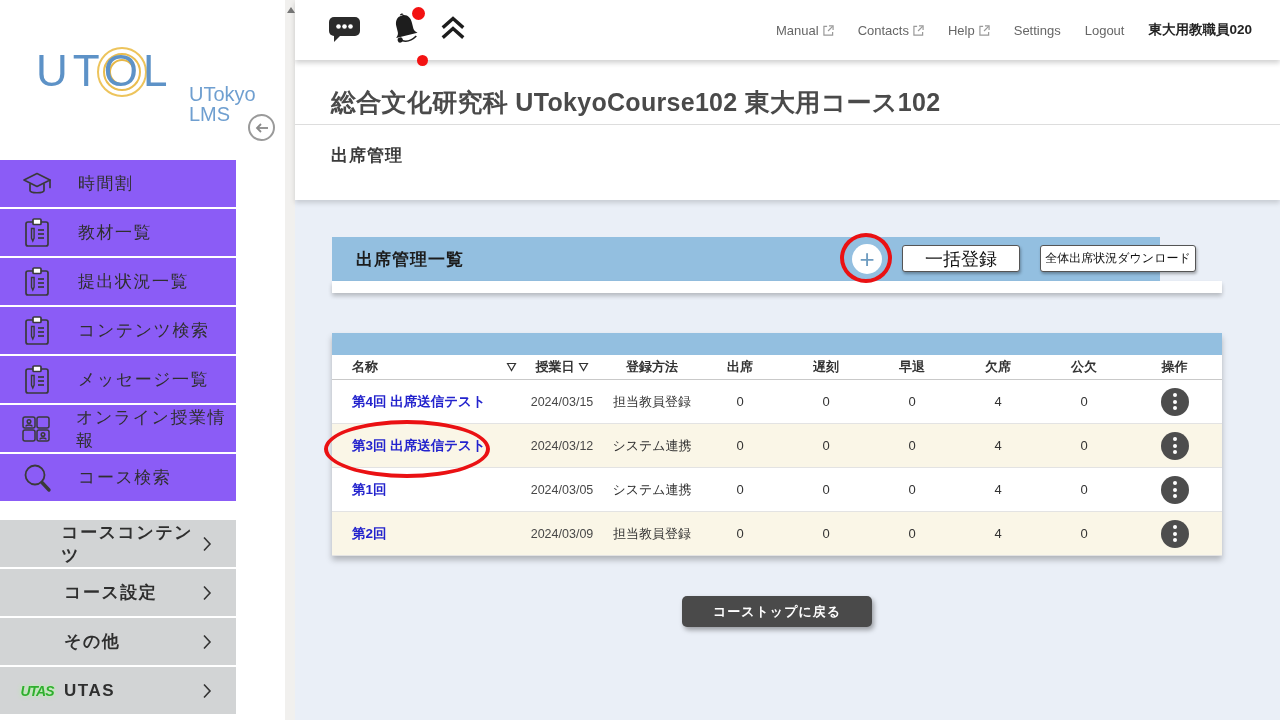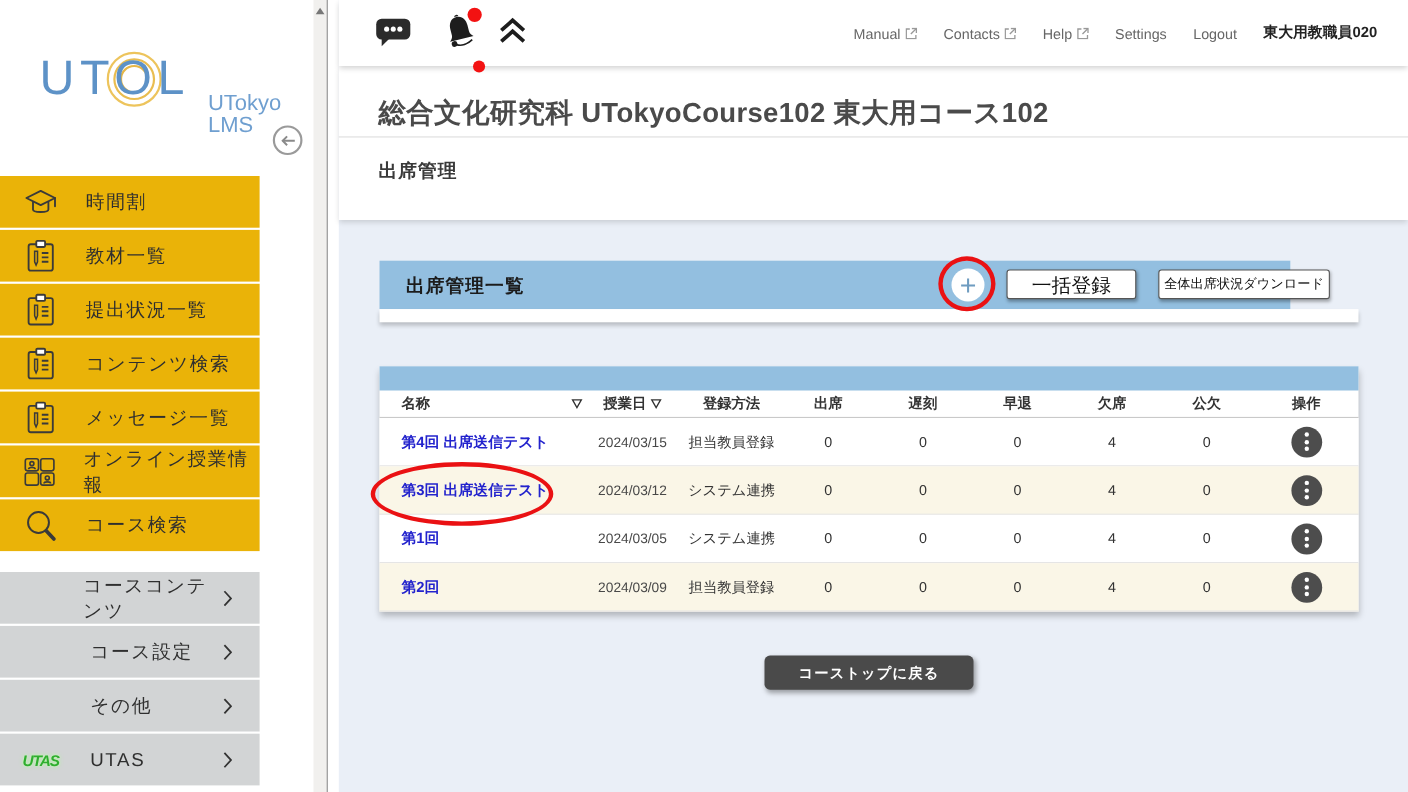--- a/index.html
+++ b/index.html
@@ -10,36 +10,36 @@
   
   .sidebar { position:absolute; left:0; top:0; width:236px; height:720px; background:#fff; }
   .logo-area { position:relative; height:160px; background:#fff; }
   .rings { position:absolute; left:97px; top:47px; width:50px; height:50px; border-radius:50%; border:2px solid #edc45c; }
   .rings::before { content:""; position:absolute; inset:4px; border-radius:50%; border:2px solid #e9bd50; }
   .rings::after { content:""; position:absolute; inset:10px; border-radius:50%; border:2px solid #e6b747; }
   .logo-text { position:absolute; left:36px; top:46px; font-size:44px; font-weight:100; letter-spacing:5px; color:#5d92c7; z-index:2; }
   .logo-sub { position:absolute; left:189px; top:56px; font-size:20px; line-height:20px; color:#6f9fd0; font-weight:300; z-index:2;margin-top:28px; }
   .collapse-btn { position:absolute; left:248px; top:114px; width:27px; height:27px; border-radius:50%; border:2px solid #9a9a9a; background:#fff; display:flex; align-items:center; justify-content:center; cursor:pointer; }
 
-  .nav-item { height:47px; margin-bottom:2px; background:#eab308; display:flex; align-items:center; cursor:pointer; }
+  .nav-item { height:47px; margin-bottom:2px; background:#8b5cf6; display:flex; align-items:center; cursor:pointer; }
   .nav-item .nicon { width:40px; margin-left:17px; display:flex; justify-content:center; align-items:center; }
   .nav-item .nlabel { margin-left:21px; font-size:17px; color:#2f2f2f; letter-spacing:1.5px; }
   .nav-gap { height:17px; background:#fff; }
   .nav-item.gray { background:#d2d4d5; }
-  .nav-item.gray .nlabel { margin-left:25px; }
+  .nav-item.gray .nlabel { margin-left:7px;font-weight:bold; }
   .nav-item .spacer-icon { width:40px; margin-left:17px; }
   .chev-right { margin-left:auto; margin-right:24px; display:flex; align-items:center; }
   .utas-badge { font-size:14px; font-weight:bold; font-style:italic; color:#2fae2f; text-shadow:0 0 5px #aef09e, 0 0 2px #d6ffc8; letter-spacing:-1px; }
 
   
   .scroll-track { position:absolute; left:285px; top:0; width:13px; height:720px; background:#f1f0ee; border-right:1px solid #8f8f8f; }
   .scroll-up { position:absolute; top:7px; left:2px; width:0; height:0; border-left:4.5px solid transparent; border-right:4.5px solid transparent; border-bottom:6px solid #777; }
 
   
-  .main { position:absolute; left:308px; top:0; right:0; height:720px; background:#eaeff7; }
+  .main { position:absolute; left:295px; top:0; right:0; height:720px; background:#eaeff7; }
   .topbar { position:absolute; top:0; left:0; right:0; height:60px; background:#fff; box-shadow:0 3px 5px rgba(0,0,0,0.18); z-index:6; display:flex; align-items:center; }
   .tb-msg { margin-left:32px; cursor:pointer; }
   .tb-bell { margin-left:24px; position:relative; cursor:pointer; }
   .bell-badge { position:absolute; right:-2px; top:-3px; width:13px; height:13px; border-radius:50%; background:#f31212; }
   .tb-chevs { margin-left:16px; cursor:pointer; }
   .topbar-right { margin-left:auto; margin-right:28px; display:flex; align-items:center; gap:24px; }
   .tb-link { display:flex; align-items:center; gap:4px; font-size:13px; color:#666; cursor:pointer; text-decoration:none; }
   .tb-user { font-size:13.5px; font-weight:bold; color:#222; }
   .red-dot-ann { position:absolute; left:122px; top:55px; width:11px; height:11px; border-radius:50%; background:#f31212; z-index:9; }
 

